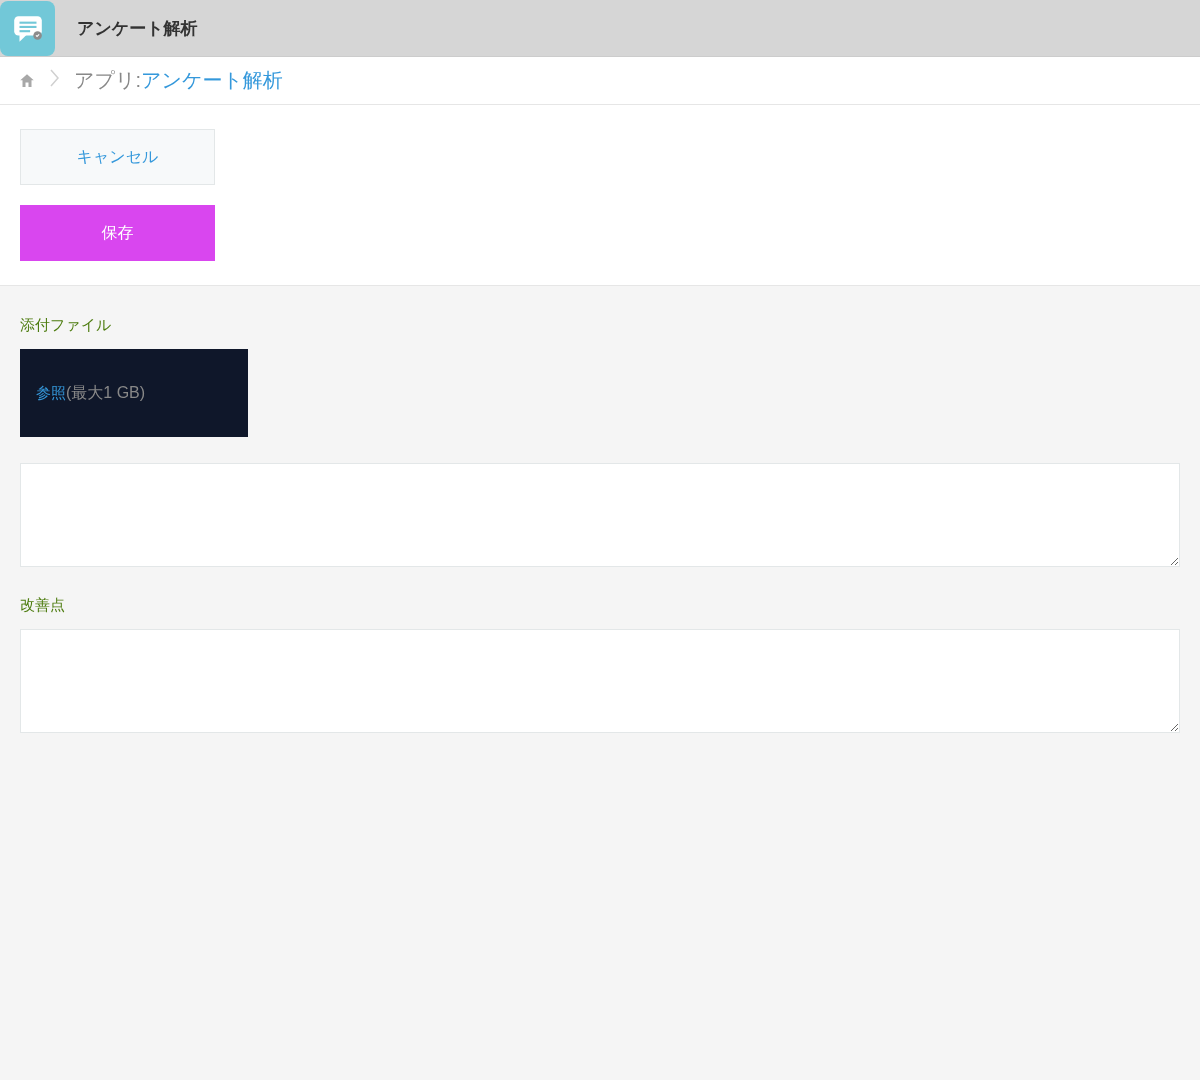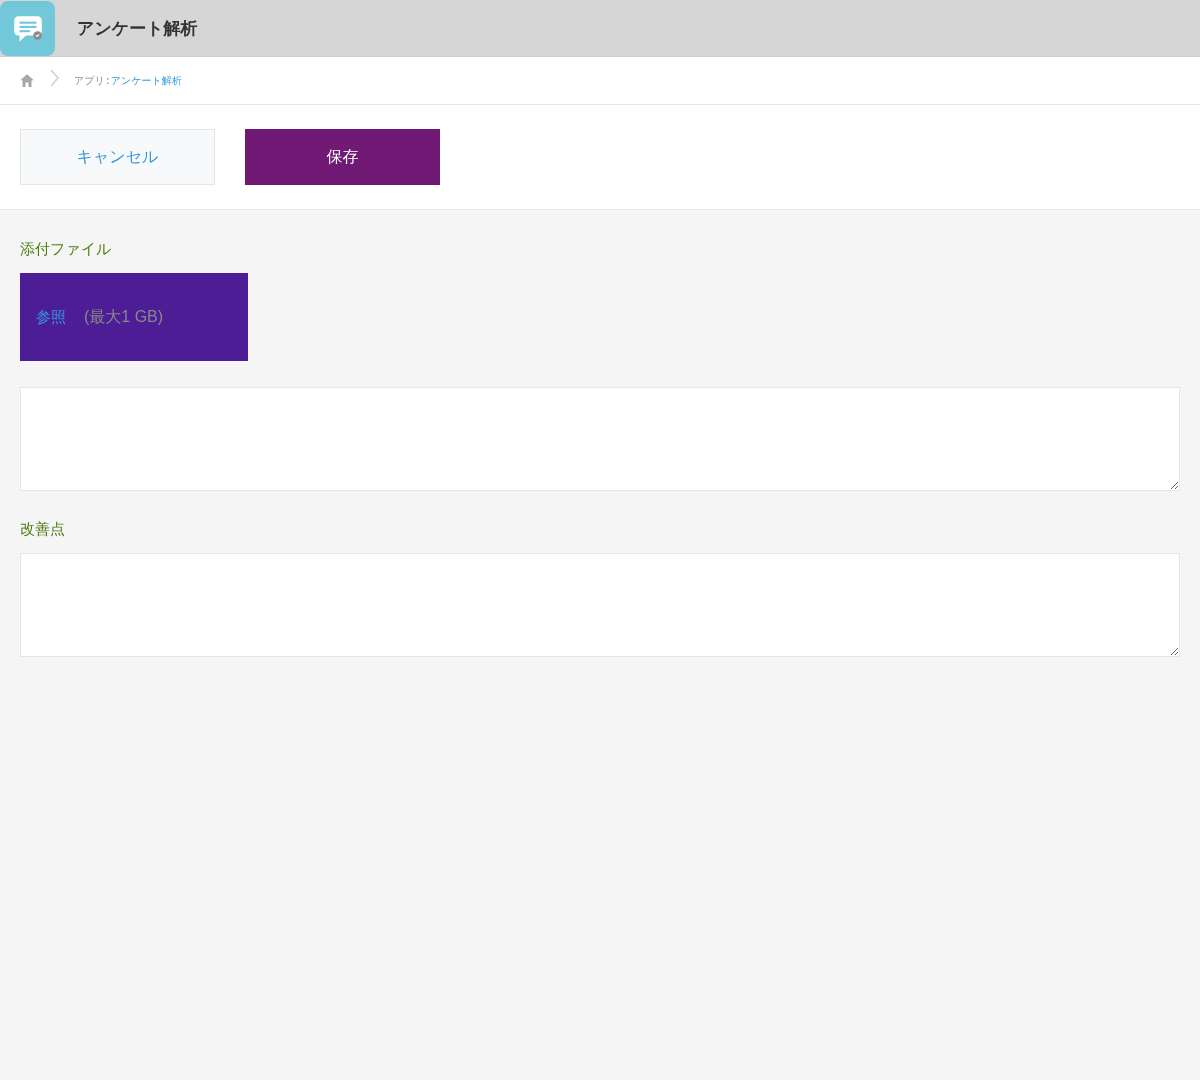--- a/index.html
+++ b/index.html
@@ -39,86 +39,85 @@
   }
 
   
   .breadcrumb {
     display: flex;
     align-items: center;
     height: 48px;
     padding: 0 0 0 18px;
     border-bottom: 1px solid #e6e6e6;
     color: #888;
-    font-size: 10px;
-    font-family: Liberation Mono, monospace;
+    font-size: 20px;
   }
   .breadcrumb .home-icon {
     color: #a8a8a8;
     display: inline-flex;
     align-items: center;
   }
   .breadcrumb .chevron {
     margin: 0 14px;
     color: #ccc;
     font-size: 18px;
   }
   .breadcrumb .crumb-label { color: #888; }
   .breadcrumb .crumb-link { color: #3498db; text-decoration: none; }
 
   
   .action-bar {
     display: flex;
-    gap: 30px;
+    gap: 20px;
     padding: 24px 20px;
     border-bottom: 1px solid #e6e6e6;
+    flex-direction: column;
   }
   .btn {
     display: inline-flex;
     align-items: center;
     justify-content: center;
     width: 195px;
     height: 56px;
     font-size: 16px;
     cursor: pointer;
     border: 1px solid transparent;
   }
   .btn-cancel {
     background: #f7f9fa;
     border: 1px solid #e3e7e8;
     color: #3498db;
   }
   .btn-save {
-    background: #701a75;
+    background: #d946ef;
     color: #fff;
   }
 
   
   .form-area {
     background: #f5f5f5;
     padding: 30px 20px 40px 20px;
     min-height: 870px;
   }
   .field-block { margin-bottom: 26px; }
   .field-label {
     font-size: 15px;
     color: #4d7c0f;
     margin-bottom: 14px;
     display: block;
   }
 
   
   .attach-box {
-    background: #4c1d95;
+    background: #0f172a;
     width: 228px;
     height: 88px;
     display: flex;
     align-items: center;
     padding: 0 16px;
-    gap: 18px;
   }
   .attach-browse {
     color: #3498db;
     cursor: pointer;
     font-size: 15px;
   }
   .attach-hint {
     color: #888;
     font-size: 16px;
   }

